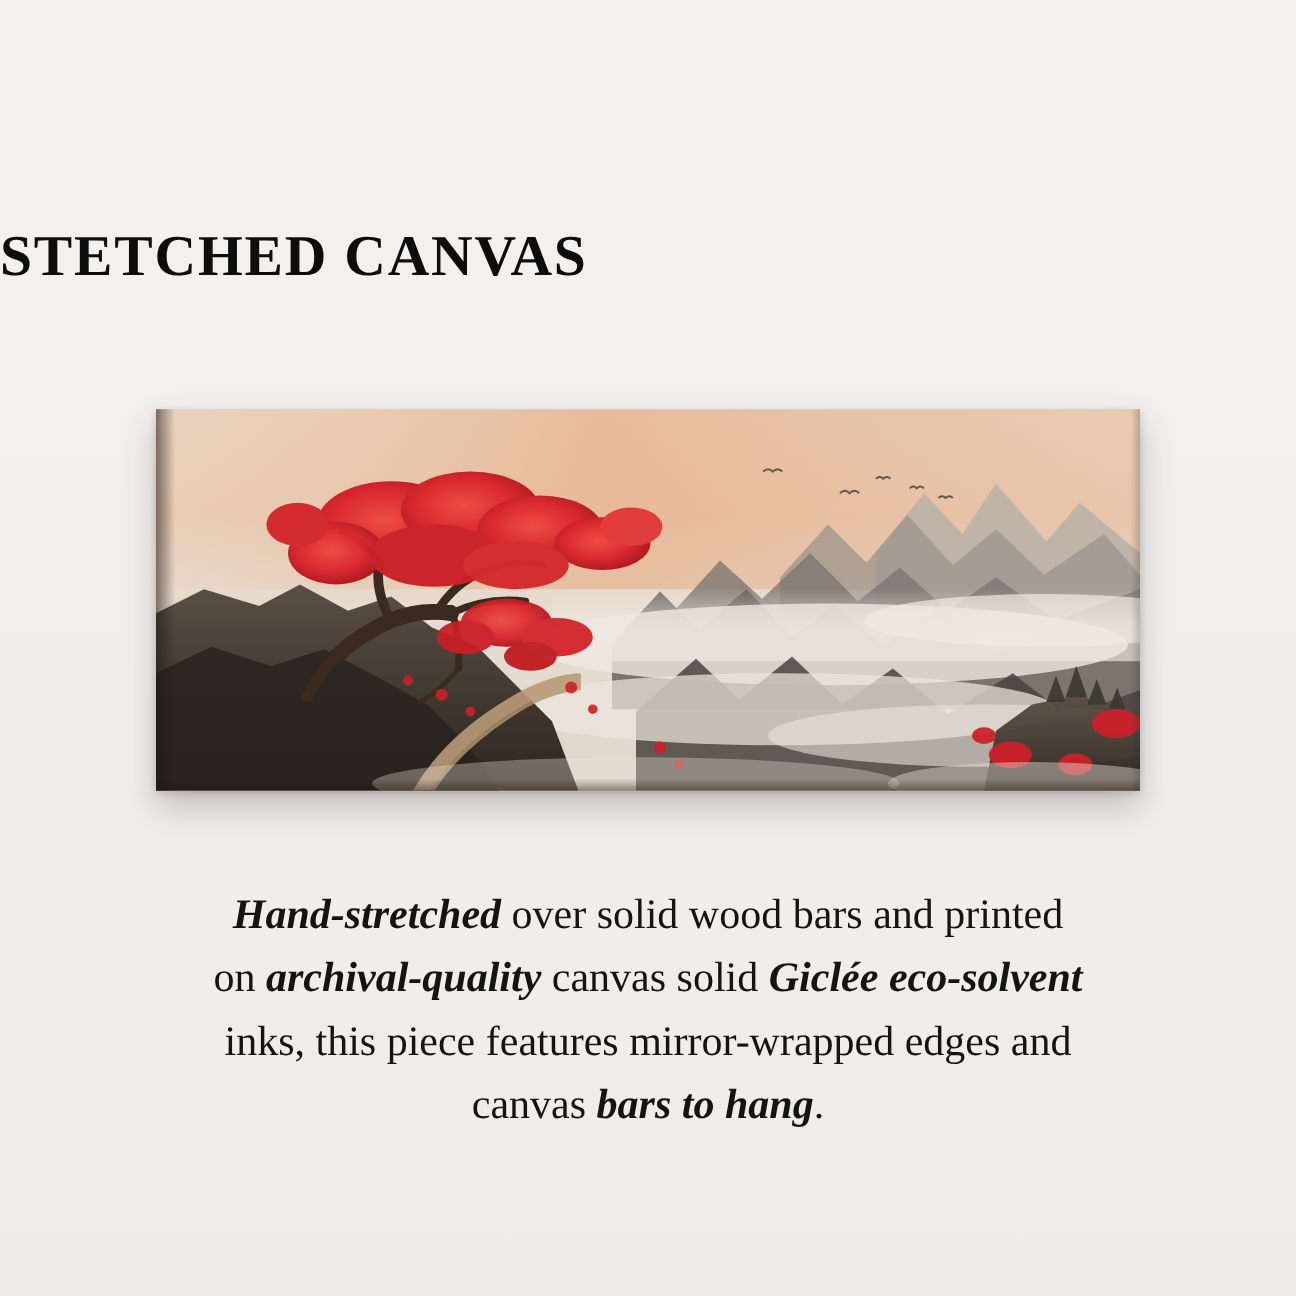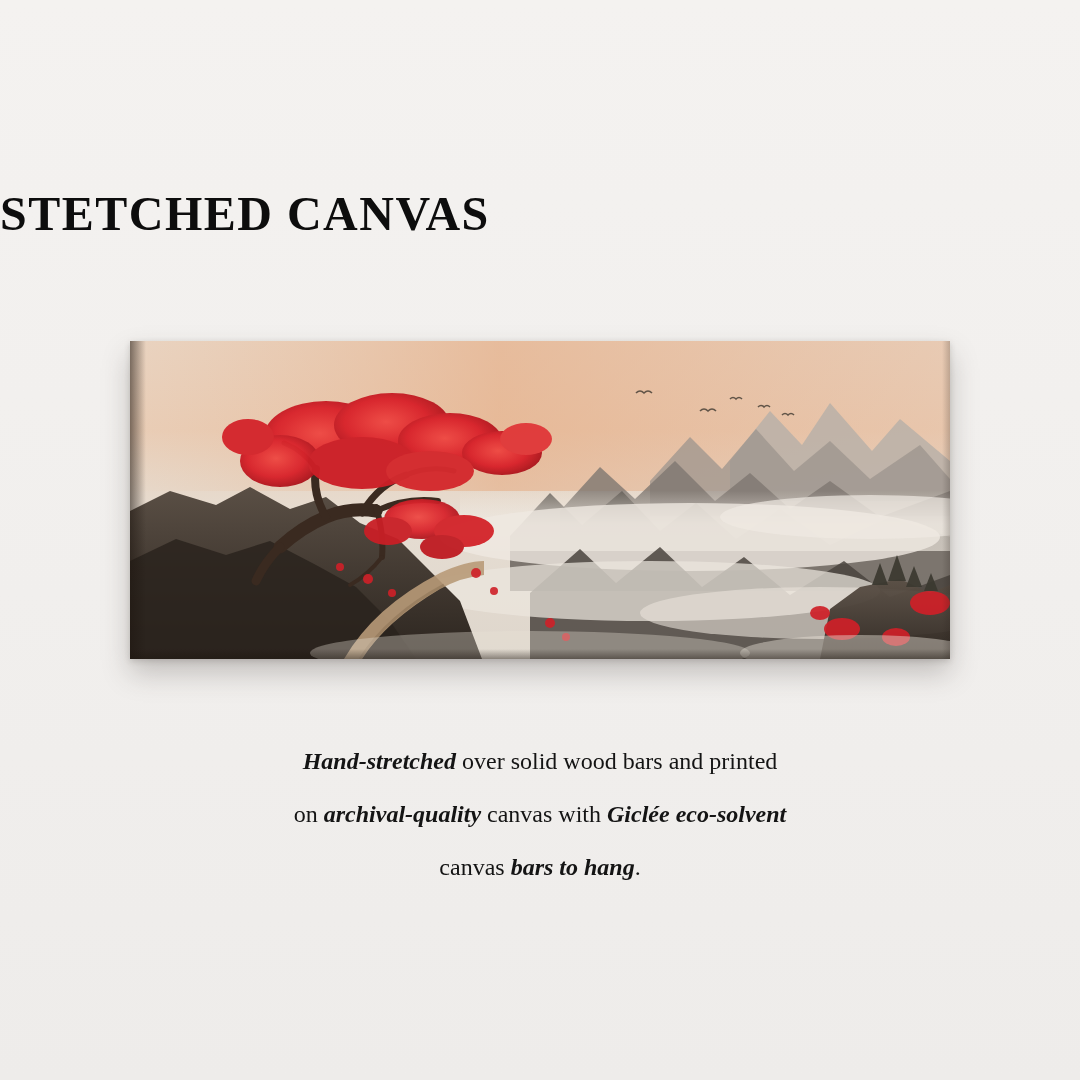--- a/index.html
+++ b/index.html
@@ -77,21 +77,21 @@
   }
 
   
   .desc {
     position: absolute;
     left: 90px;
     top: 735px;
     width: 900px;
     text-align: center;
     font-family: "Liberation Serif", serif;
-    font-size: 24px;
+    font-size: 35px;
     line-height: 53px;
     color: #141414;
   }
   .desc i {
     font-style: italic;
     font-weight: bold;
   }
 </style>
 </head>
 <body>
@@ -222,17 +222,18 @@
         <ellipse cx="400" cy="312" rx="220" ry="22" fill="#e9e2d8" opacity="0.35"></ellipse>
       </svg>
     </div>
     <div class="edge-left"></div>
     <div class="edge-right"></div>
     <div class="edge-bottom"></div>
   </div>
 
   <div class="desc">
     <div><i>Hand-stretched</i><span> over solid wood bars and printed</span></div>
-    <div><span>on </span><i>archival-quality</i><span> canvas with </span><i>Giclée eco-solvent</i></div>
+    <div><span>on </span><i>archival-quality</i><span> canvas solid </span><i>Giclée eco-solvent</i></div>
+    <div>inks, this piece features mirror-wrapped edges and</div>
     <div><span>canvas </span><i>bars to hang</i><span>.</span></div>
   </div>
 
 </div>
 
 </body></html>

